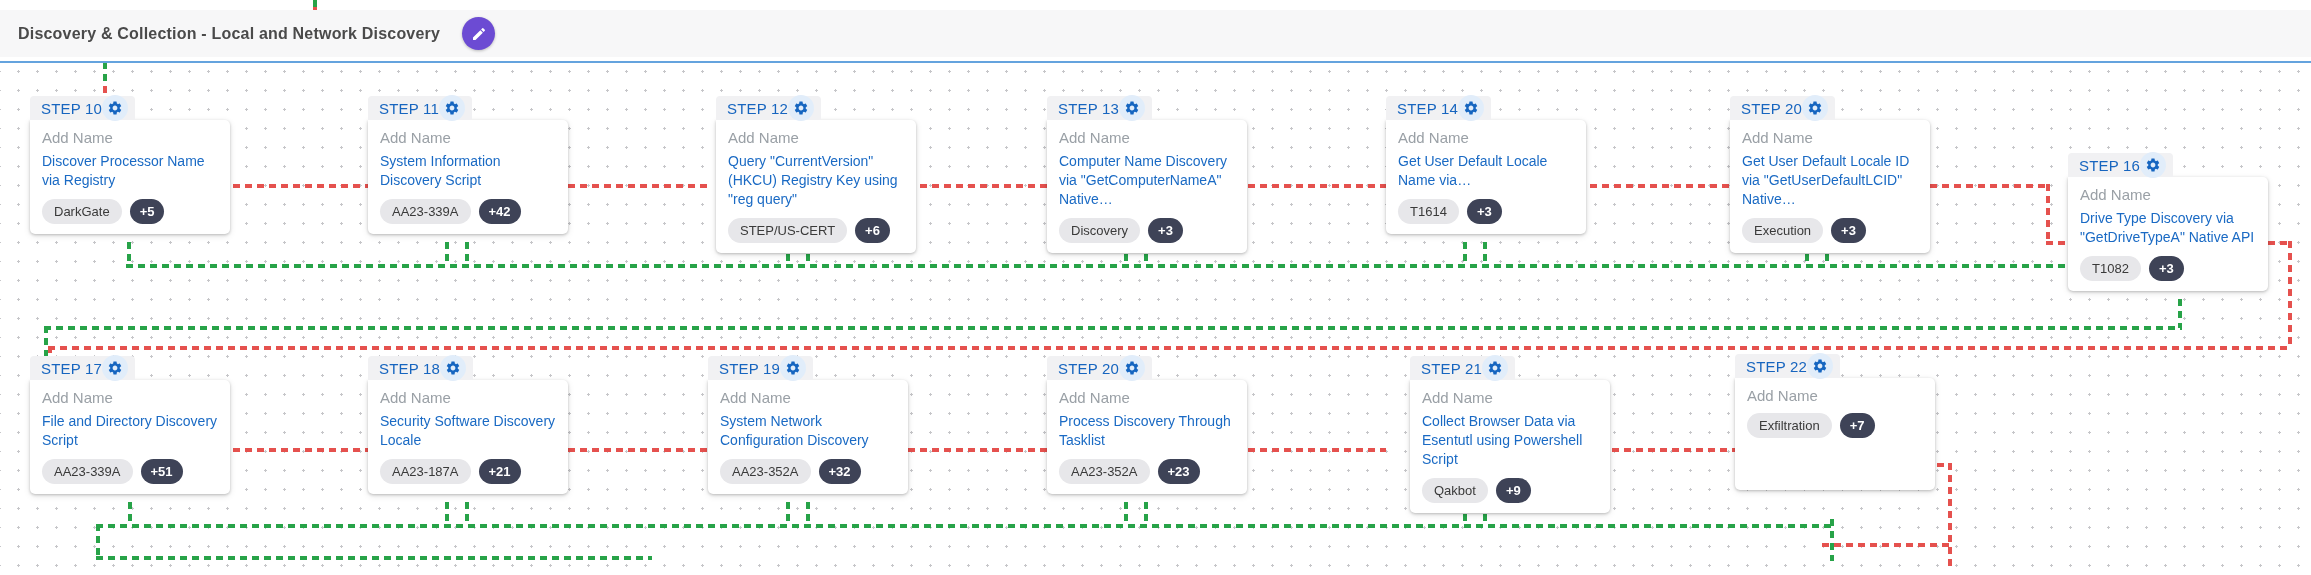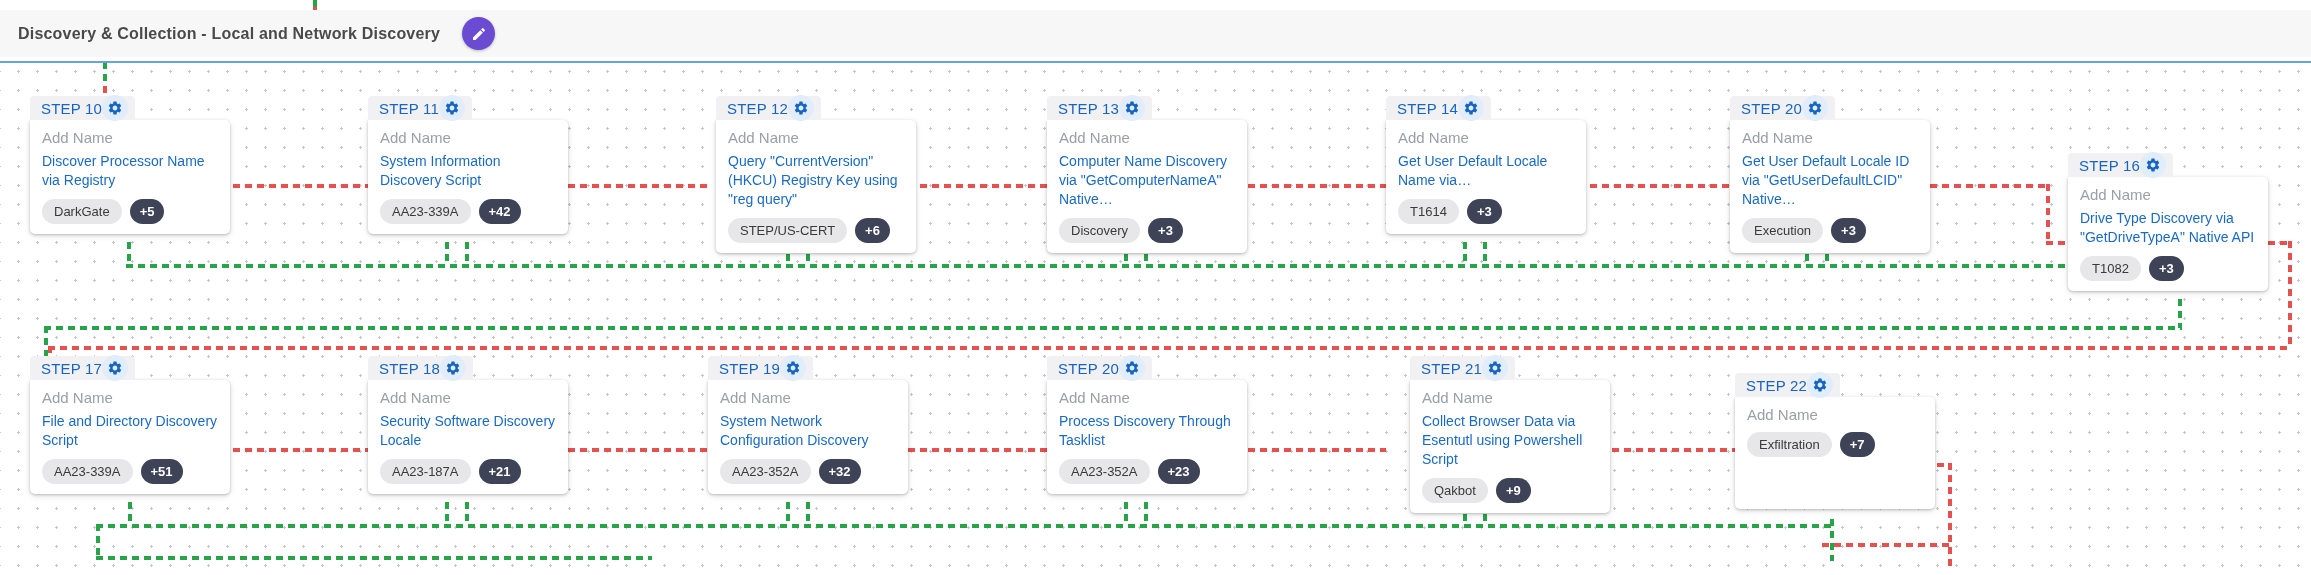--- a/index.html
+++ b/index.html
@@ -349,21 +349,21 @@
     <div class="card">
       <div class="add-name">Add Name</div>
       <a class="card-link">Collect Browser Data via Esentutl using Powershell Script</a>
       <div class="chips">
         <span class="chip chip-tag">Qakbot</span>
         <span class="chip dark chip-count">+9</span>
       </div>
     </div>
   </div>
 
-  <div class="step" style="left: 1735px; top: 373px;">
+  <div class="step" style="left: 1735px; top: 354px;">
     <div class="step-label">
       <span class="step-title">STEP 22</span>
       <span class="gear-wrap">
         <svg viewBox="0 0 24 24">
           <path fill="#1565c0" d="M19.14 12.94c.04-.3.06-.61.06-.94 0-.32-.02-.64-.07-.94l2.03-1.58a.49.49 0 0 0 .12-.61l-1.92-3.32a.488.488 0 0 0-.59-.22l-2.39.96c-.5-.38-1.03-.7-1.62-.94l-.36-2.54a.484.484 0 0 0-.48-.41h-3.84c-.24 0-.43.17-.47.41l-.36 2.54c-.59.24-1.13.57-1.62.94l-2.39-.96c-.22-.08-.47 0-.59.22L2.74 8.87c-.12.21-.08.47.12.61l2.03 1.58c-.05.3-.09.63-.09.94s.02.64.07.94l-2.03 1.58a.49.49 0 0 0-.12.61l1.92 3.32c.12.22.37.29.59.22l2.39-.96c.5.38 1.03.7 1.62.94l.36 2.54c.05.24.24.41.48.41h3.84c.24 0 .44-.17.47-.41l.36-2.54c.59-.24 1.13-.56 1.62-.94l2.39.96c.22.08.47 0 .59-.22l1.92-3.32c.12-.22.07-.47-.12-.61l-2.01-1.58zM12 15.6c-1.98 0-3.6-1.62-3.6-3.6s1.62-3.6 3.6-3.6 3.6 1.62 3.6 3.6-1.62 3.6-3.6 3.6z"></path>
         </svg>
       </span>
     </div>
     <div class="card">
       <div class="add-name">Add Name</div>

